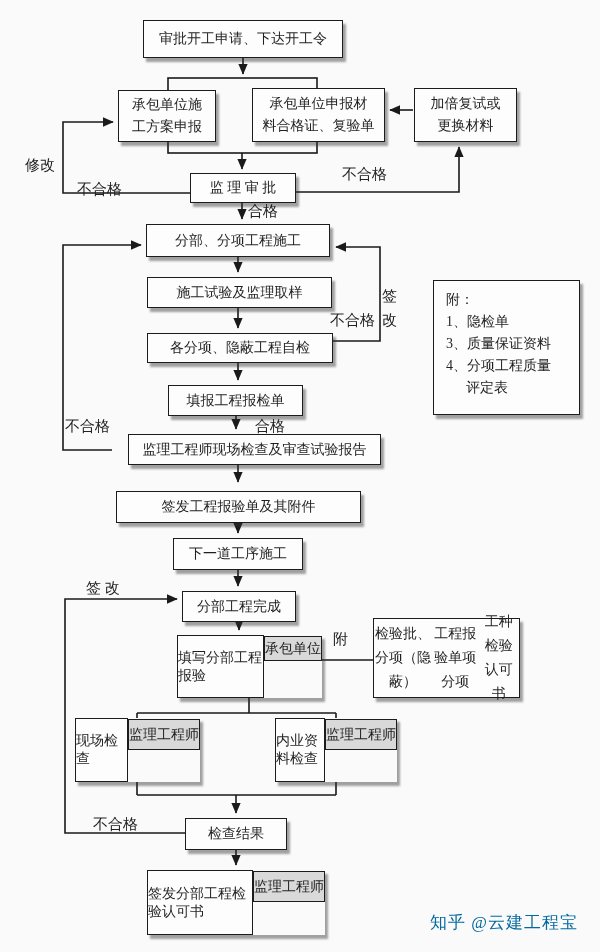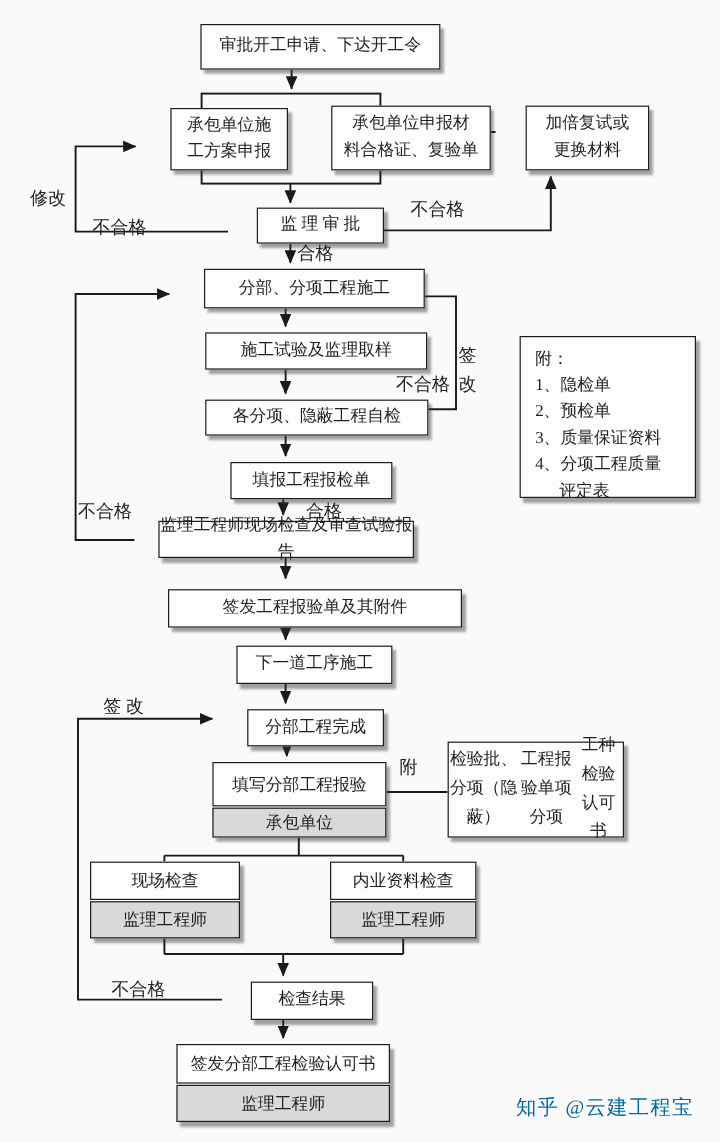--- a/index.html
+++ b/index.html
@@ -5,24 +5,24 @@
   html,body{margin:0;padding:0;}
   .stage{
     position:relative;width:600px;height:952px;background:#fafafa;
     font-family:"Liberation Serif","DejaVu Serif",serif;color:#1f1f1f;overflow:hidden;
   }
   .wires{position:absolute;left:0;top:0;}
   .node{
     position:absolute;background:#fdfdfd;border:1.6px solid #1c1c1c;
     box-shadow:3px 4px 2px rgba(50,50,50,.45);
     display:flex;flex-direction:column;align-items:center;justify-content:center;
-    font-size:14px;line-height:1.55;text-align:center;box-sizing:border-box;margin-left:24px;
+    font-size:14px;line-height:1.55;text-align:center;box-sizing:border-box;
   }
   .combo{
-    position:absolute;display:flex;flex-direction:column;
+    position:absolute;display:flex;flex-direction:row;
     box-shadow:3px 4px 2px rgba(50,50,50,.45);box-sizing:border-box;
   }
   .cmain{
     flex:1;background:#fdfdfd;border:1.6px solid #1c1c1c;
     display:flex;align-items:center;justify-content:center;font-size:14px;box-sizing:border-box;
   }
   .cband{
     background:#d9d9d9;border:1.6px solid #1c1c1c;margin-top:1px;
     display:flex;align-items:center;justify-content:center;font-size:14px;box-sizing:border-box;
   }
@@ -118,21 +118,21 @@
   </div>
 
   <div class="node" style="left:147px;top:333px;width:186px;height:30px">
     <div>各分项、隐蔽工程自检</div>
   </div>
 
   <div class="node" style="left:168px;top:385px;width:135px;height:31px">
     <div>填报工程报检单</div>
   </div>
 
-  <div class="node" style="left:108px;top:434px;width:213px;height:31px">
+  <div class="node" style="left:128px;top:434px;width:253px;height:31px">
     <div>监理工程师现场检查及审查试验报告</div>
   </div>
 
   <div class="node" style="left:116px;top:491px;width:245px;height:32px">
     <div>签发工程报验单及其附件</div>
   </div>
 
   <div class="node" style="left:173px;top:538px;width:130px;height:32px">
     <div>下一道工序施工</div>
   </div>
@@ -178,21 +178,20 @@
     </div>
     <div class="cband" style="height:31px">
       <div>监理工程师</div>
     </div>
   </div>
 
   <div class="note" style="left:433px;top:280px;width:147px;height:135px">
     <div class="pad">
       <div>附：</div>
       <div>1、隐检单</div>
-      <div>2、预检单</div>
       <div>3、质量保证资料</div>
       <div>4、分项工程质量</div>
       <div class="indent">评定表</div>
     </div>
   </div>
 
   <div class="note note2" style="left:373px;top:618px;width:147px;height:80px;display:flex;flex-direction:row;align-items:center;justify-content:center">
     <div>检验批、分项（隐蔽）</div>
     <div>工程报验单项分项</div>
     <div>工种检验认可书</div>

